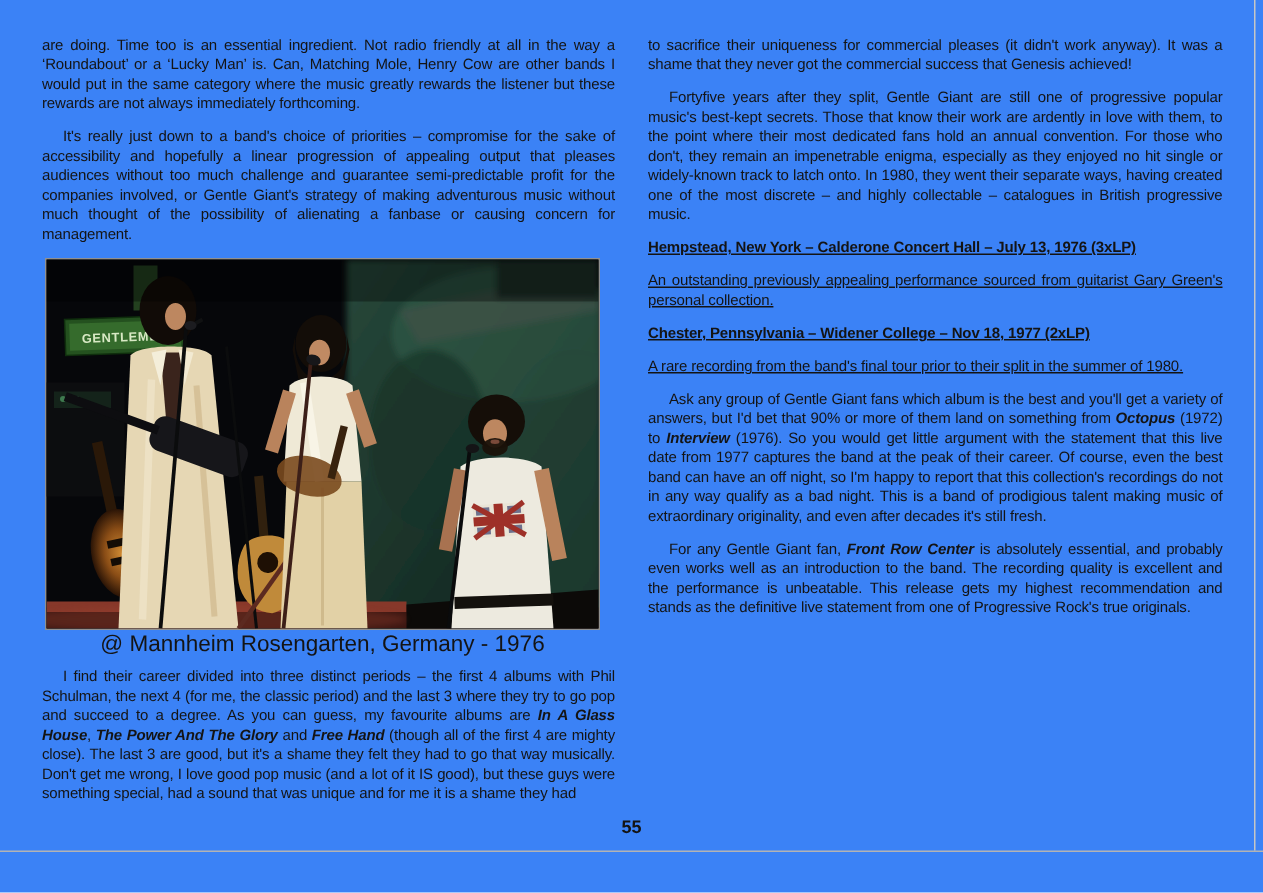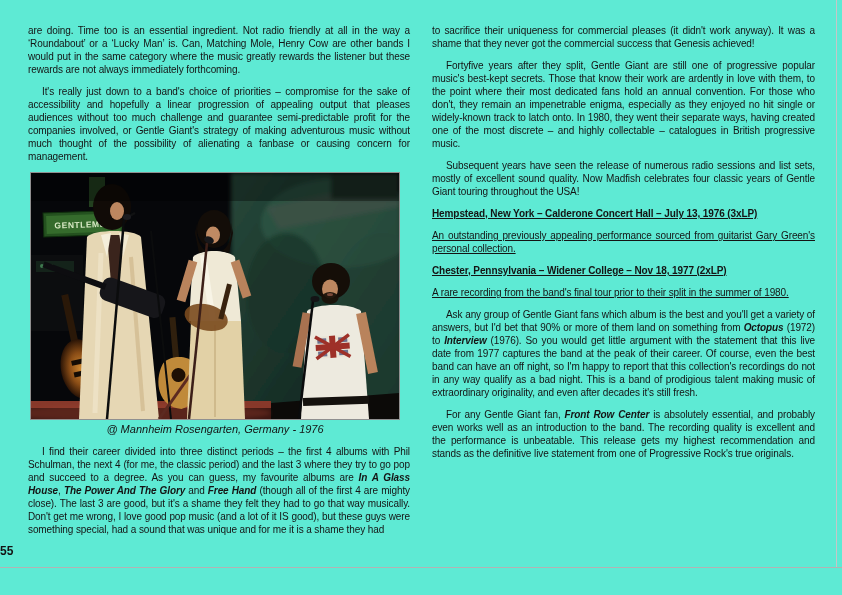--- a/index.html
+++ b/index.html
@@ -1,19 +1,19 @@
 <!DOCTYPE html>
 <html><head>
 <meta charset="utf-8">
 <style>
   html,body{margin:0;padding:0;background:#ffffff;}
   .sheet{
     position:relative;
     width:842px;height:595px;
-    background:#5eead4;
+    background:#3b82f6;
     overflow:hidden;
     font-family:"Liberation Sans", sans-serif;
     color:#141414;
   }
   .col{
     position:absolute;top:24px;
     font-size:10px;line-height:13px;letter-spacing:-0.1px;
     text-align:justify;
   }
   .col-left{left:28px;width:382px;}
@@ -25,25 +25,25 @@
   .listing p{margin:0;}
   figure.photo{margin:3px 0 0 2px;padding:0;}
   .photo-frame{
     display:block;
     width:368px;height:246px;
     border:1px solid #909090;
     background:#06070a;
   }
   .caption{
     width:370px;margin:3px 0 9px 2px;
-    text-align:center;font-size:11px;letter-spacing:0;font-style:italic;
+    text-align:center;font-size:15px;letter-spacing:0;
   }
   .page-number{
     position:absolute;left:0;top:544px;width:842px;
-    font-weight:bold;font-size:12px;
+    text-align:center;font-weight:bold;font-size:12px;
   }
   .bottom-rule{
     position:absolute;left:0;top:567px;width:842px;height:0;
     border-top:1px solid #b3b3b3;
   }
   .right-rule{
     position:absolute;left:836px;top:0;height:567px;width:0;
     border-left:1px solid #c6c6c6;
   }
   i{font-style:italic;font-weight:bold;}
@@ -190,21 +190,20 @@
       </svg>
     </figure>
     <div class="caption">@ Mannheim Rosengarten, Germany - 1976</div>
 
     <p class="indent">I find their career divided into three distinct periods – the first 4 albums with Phil Schulman, the next 4 (for me, the classic period) and the last 3 where they try to go pop and succeed to a degree.  As you can guess, my favourite albums are <i>In A Glass House</i>, <i>The Power And The Glory</i> and <i>Free Hand</i> (though all of the first 4 are mighty close).  The last 3 are good, but it's a shame they felt they had to go that way musically.  Don't get me wrong, I love good pop music (and a lot of it IS good), but these guys were something special, had a sound that was unique and for me it is a shame they had</p>
   </div>
 
   <div class="col col-right">
     <p>to sacrifice their uniqueness for commercial pleases (it didn't work anyway).  It was a shame that they never got the commercial success that Genesis achieved!</p>
     <p class="indent">Fortyfive years after they split, Gentle Giant are still one of progressive popular music's best-kept secrets.  Those that know their work are ardently in love with them, to the point where their most dedicated fans hold an annual convention.  For those who don't, they remain an impenetrable enigma, especially as they enjoyed no hit single or widely-known track to latch onto.  In 1980, they went their separate ways, having created one of the most discrete – and highly collectable – catalogues in British progressive music.</p>
-    <p class="indent">Subsequent years have seen the release of numerous radio sessions and list sets, mostly of excellent sound quality.  Now Madfish celebrates four classic years of Gentle Giant touring throughout the USA!</p>
 
     <div class="listing">
       <div class="listing-title">Hempstead, New York – Calderone Concert Hall – July 13, 1976 (3xLP)</div>
     </div>
     <div class="listing">
       <p>An outstanding previously appealing performance sourced from guitarist Gary Green's personal collection.</p>
     </div>
     <div class="listing">
       <div class="listing-title">Chester, Pennsylvania – Widener College – Nov 18, 1977 (2xLP)</div>
     </div>

